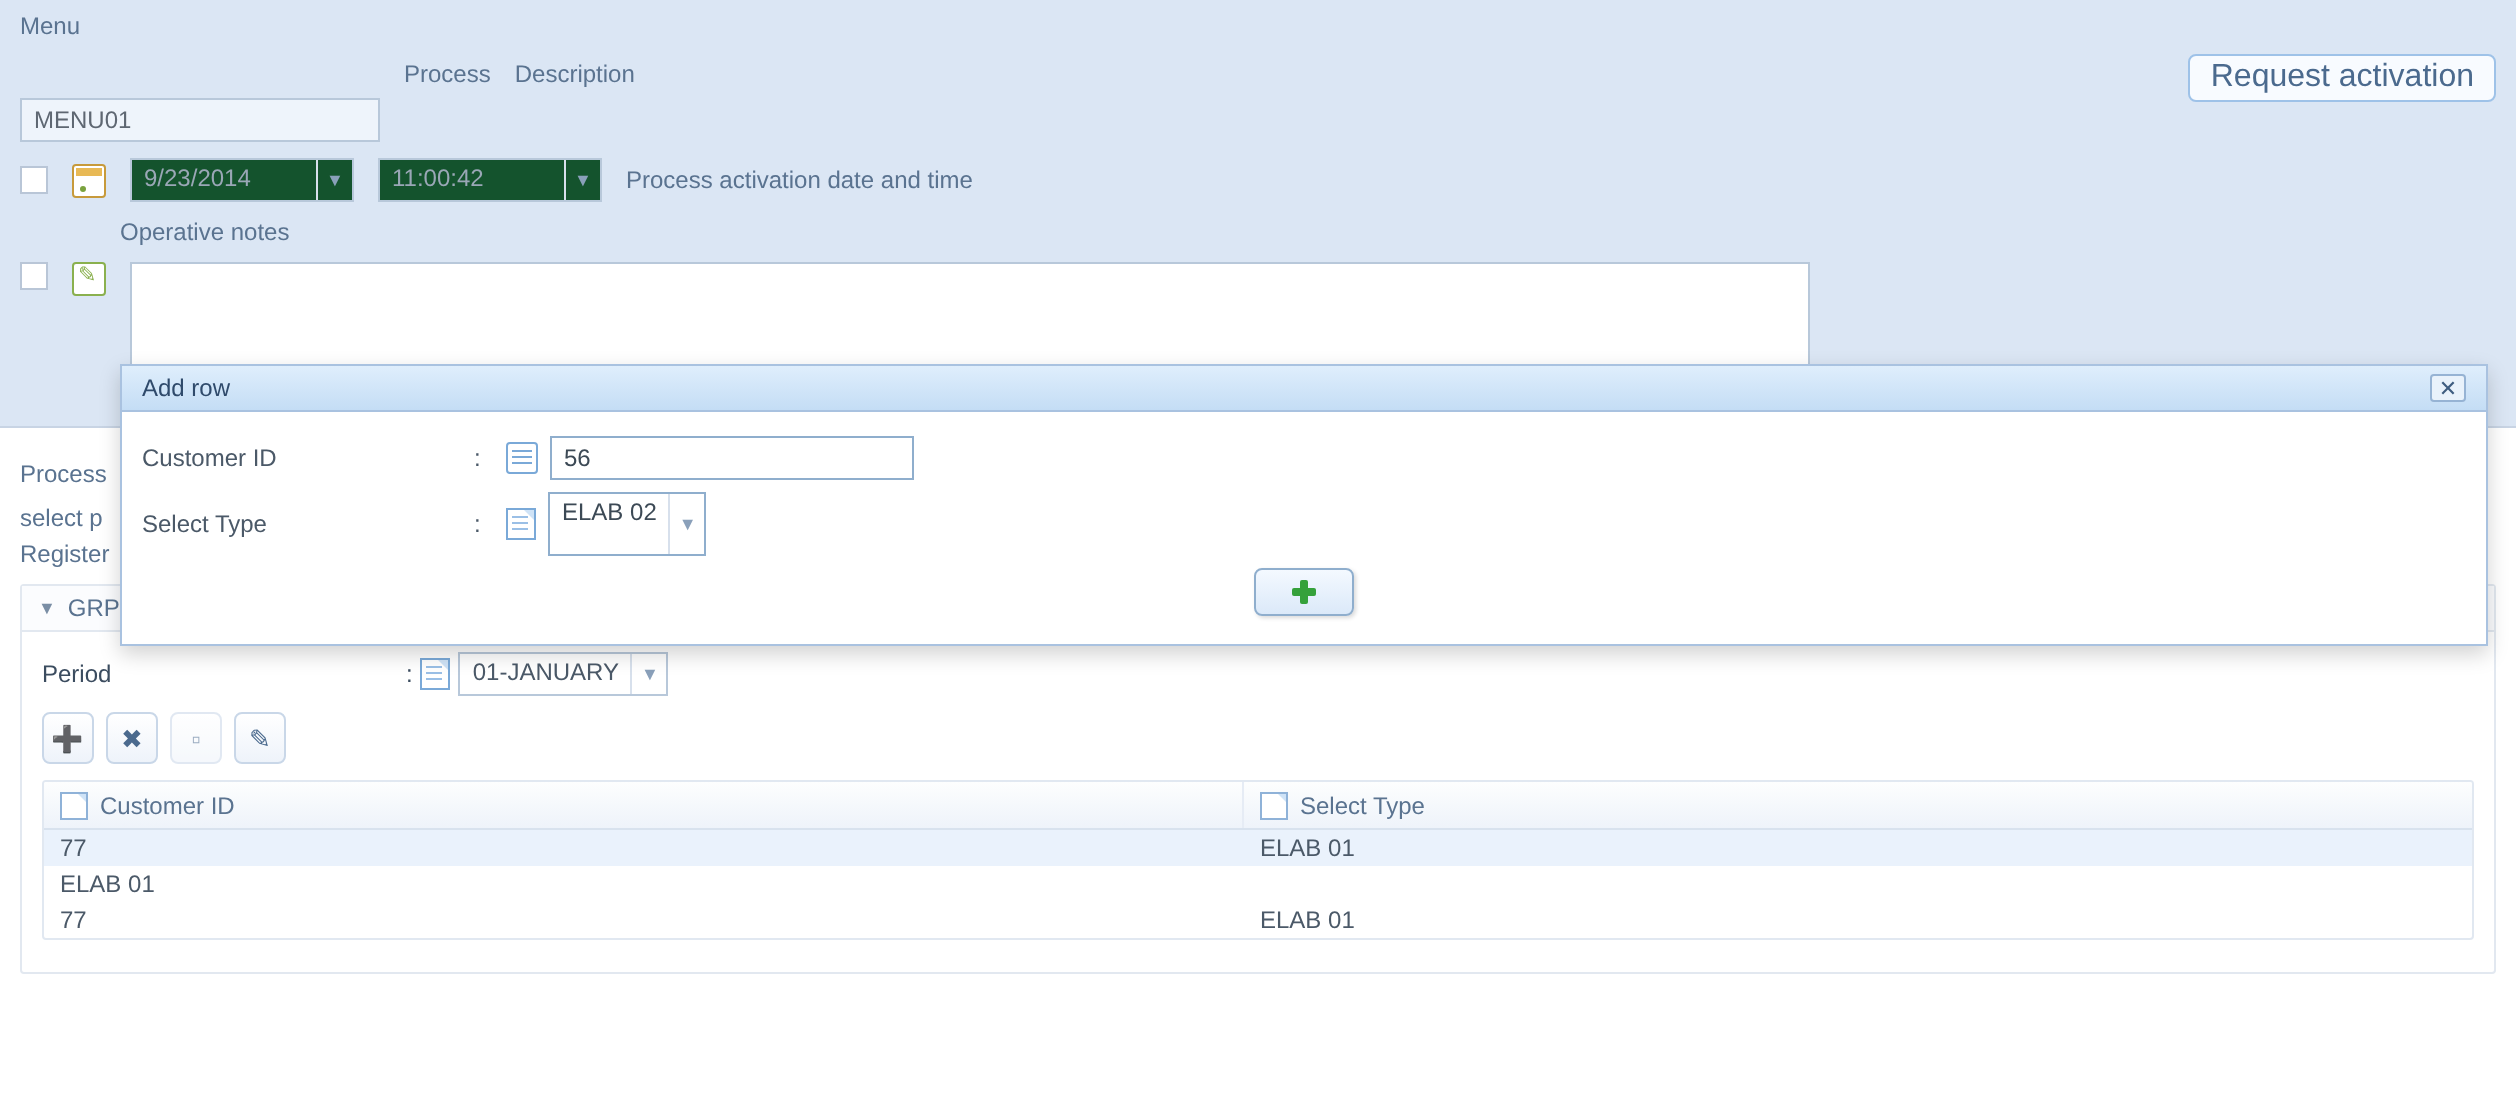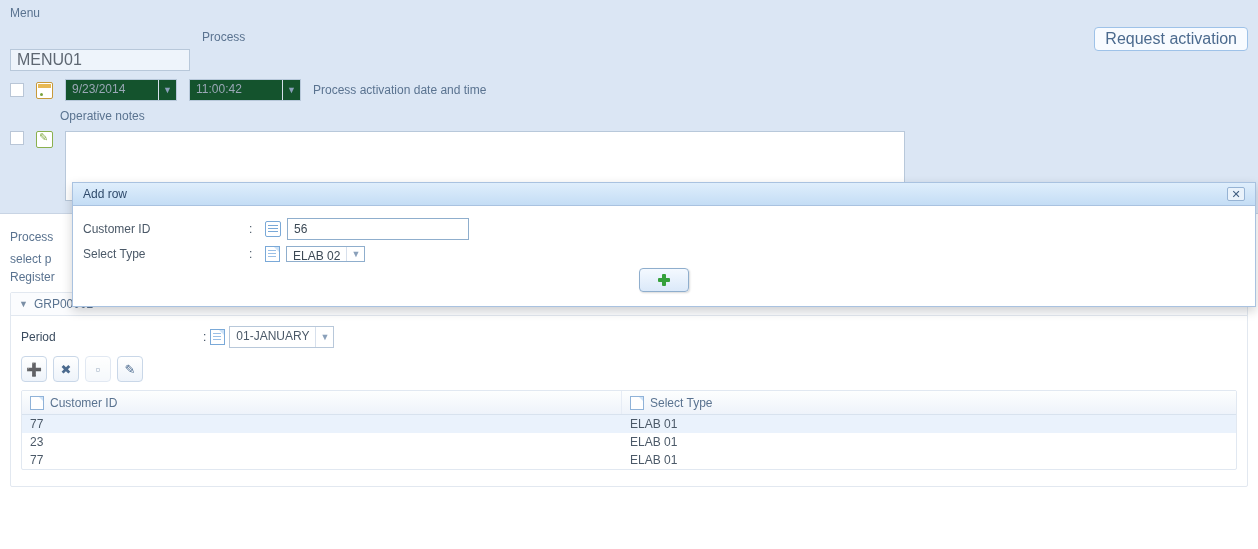--- a/index.html
+++ b/index.html
@@ -22,21 +22,21 @@
   }
   .row { display: flex; align-items: center; gap: 12px; margin-bottom: 8px; }
   .field-col { display: flex; flex-direction: column; gap: 25px; }
   .field-label { color: #5a7390; font-size: 12px; margin-bottom: 4px; }
   .input-box {
     border: 1px solid #b8c8da;
     background: #fff;
     height: 22px;
     color: #5e6772;
     padding: 2px 6px;
-    font-size: 16px;
+    font-size: 12px;
   }
   .input-box.readonly { background: #eef4fb; }
   .w180 { width: 180px; }
   .w405 { width: 405px; }
   .btn-request {
     margin-left: auto;
     background: #f8fbff;
     border: 1px solid #9ec2e8;
     border-radius: 4px;
     height: 24px;
@@ -129,21 +129,21 @@
   .gicon { width:14px; height:14px; display:inline-block; border:1px solid #8fb2d8; background:#fff; position:relative; }
   .gicon::before { content:""; position:absolute; top:0; right:0; border-top:4px solid #cfe3f7; border-left:4px solid transparent; }
   .grid-body .grow { display:flex; height:18px; align-items:center; }
   .grid-body .grow .cell { padding: 0 8px; color:#4b5968; font-size:12px; }
   .grid-body .grow .cellA { width:600px; }
   .grid-body .grow:nth-child(1) { background:#eaf2fc; }
 
   
   .modal {
     position:absolute;
-    top: 182px; left: 72px;
+    top: 182px; left: 60px;
     width: 1184px;
     background:#fff;
     border:1px solid #a9c2e0;
     box-shadow: 0 4px 10px rgba(0,0,0,.18);
   }
   .modal-title {
     background: linear-gradient(#dfeefc, #c4ddf5);
     border-bottom:1px solid #a9c2e0;
     padding: 4px 10px;
     color:#2f4a6b;
@@ -160,21 +160,21 @@
   .mrow { display:flex; align-items:center; gap:6px; margin-bottom:6px; }
   .mrow .mlbl { width: 160px; color:#4b5968; }
   .mrow .colon { width:10px; color:#4b5968; }
   .rolodex-icon {
     width:16px; height:16px; display:inline-block; position:relative;
     background:#fff; border:1px solid #7aa9d8; border-radius:2px;
   }
   .rolodex-icon::after { content:""; position:absolute; left:2px; right:2px; top:3px; height:7px;
     background: linear-gradient(#7aa9d8 0 1px, transparent 1px 3px) 0 0/100% 3px; }
   .modal-input { border:1px solid #8faecd; height:22px; width:182px; padding:2px 6px; font-size:12px; color:#3c4955; }
-  .modal-combo { display:flex; height:16px; border:1px solid #8faecd; }
+  .modal-combo { display:flex; height:32px; border:1px solid #8faecd; }
   .modal-combo .mval { padding:2px 6px; color:#3c4955; }
   .modal-btn-row { text-align:center; margin-top: 6px; }
   .add-btn {
     display:inline-flex; width:50px; height:24px; align-items:center; justify-content:center;
     border:1px solid #8faecd; border-radius:4px;
     background:linear-gradient(#f4f9ff,#dbe9f9);
     box-shadow: 1px 1px 2px rgba(0,0,0,.15);
     cursor:pointer;
   }
   .plus-icon {
@@ -192,20 +192,21 @@
 <div class="header-panel">
   <div class="row">
     <div class="field-col">
       <span class="field-label">Menu</span>
       <input class="input-box readonly w180" value="MENU01" style="">
     </div>
     <div class="field-col">
       <span class="field-label">Process</span>
     </div>
     <div class="field-col">
+      <span class="field-label">Description</span>
     </div>
     <button class="btn-request">Request activation</button>
   </div>
 
   <div class="row">
     <span class="checkbox-box"></span>
     <span class="calendar-icon"></span>
     <div class="date-combo">
       <span class="txt">9/23/2014</span>
       <span class="combo-arrow">▼</span>
@@ -268,21 +269,20 @@
             <span class="gicon"></span>
             <span>Select Type</span>
           </div>
         </div>
         <div class="grid-body">
           <div class="grow">
             <div class="cell cellA">77</div>
             <div class="cell">ELAB 01</div>
           </div>
           <div class="grow">
-            <div class="cell cellA">23</div>
             <div class="cell">ELAB 01</div>
           </div>
           <div class="grow">
             <div class="cell cellA">77</div>
             <div class="cell">ELAB 01</div>
           </div>
         </div>
       </div>
     </div>
   </div>

